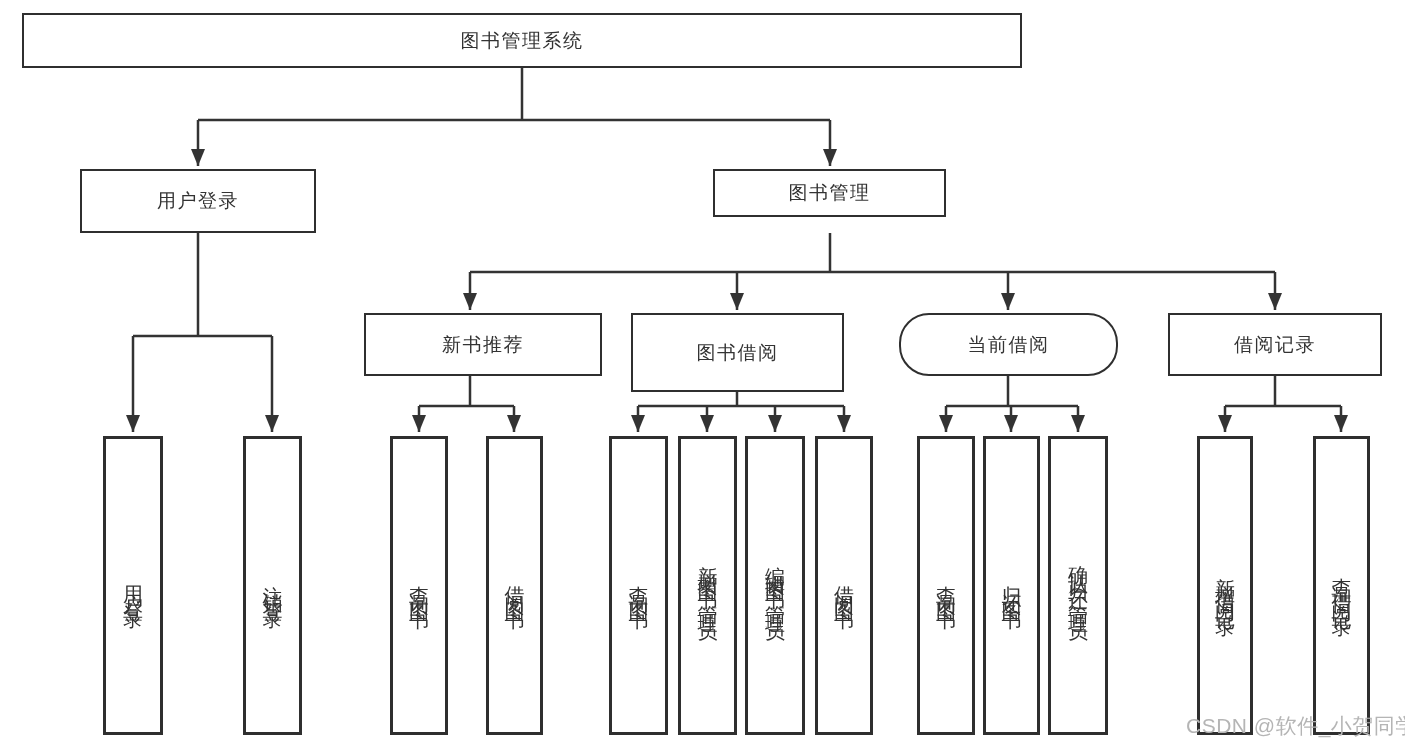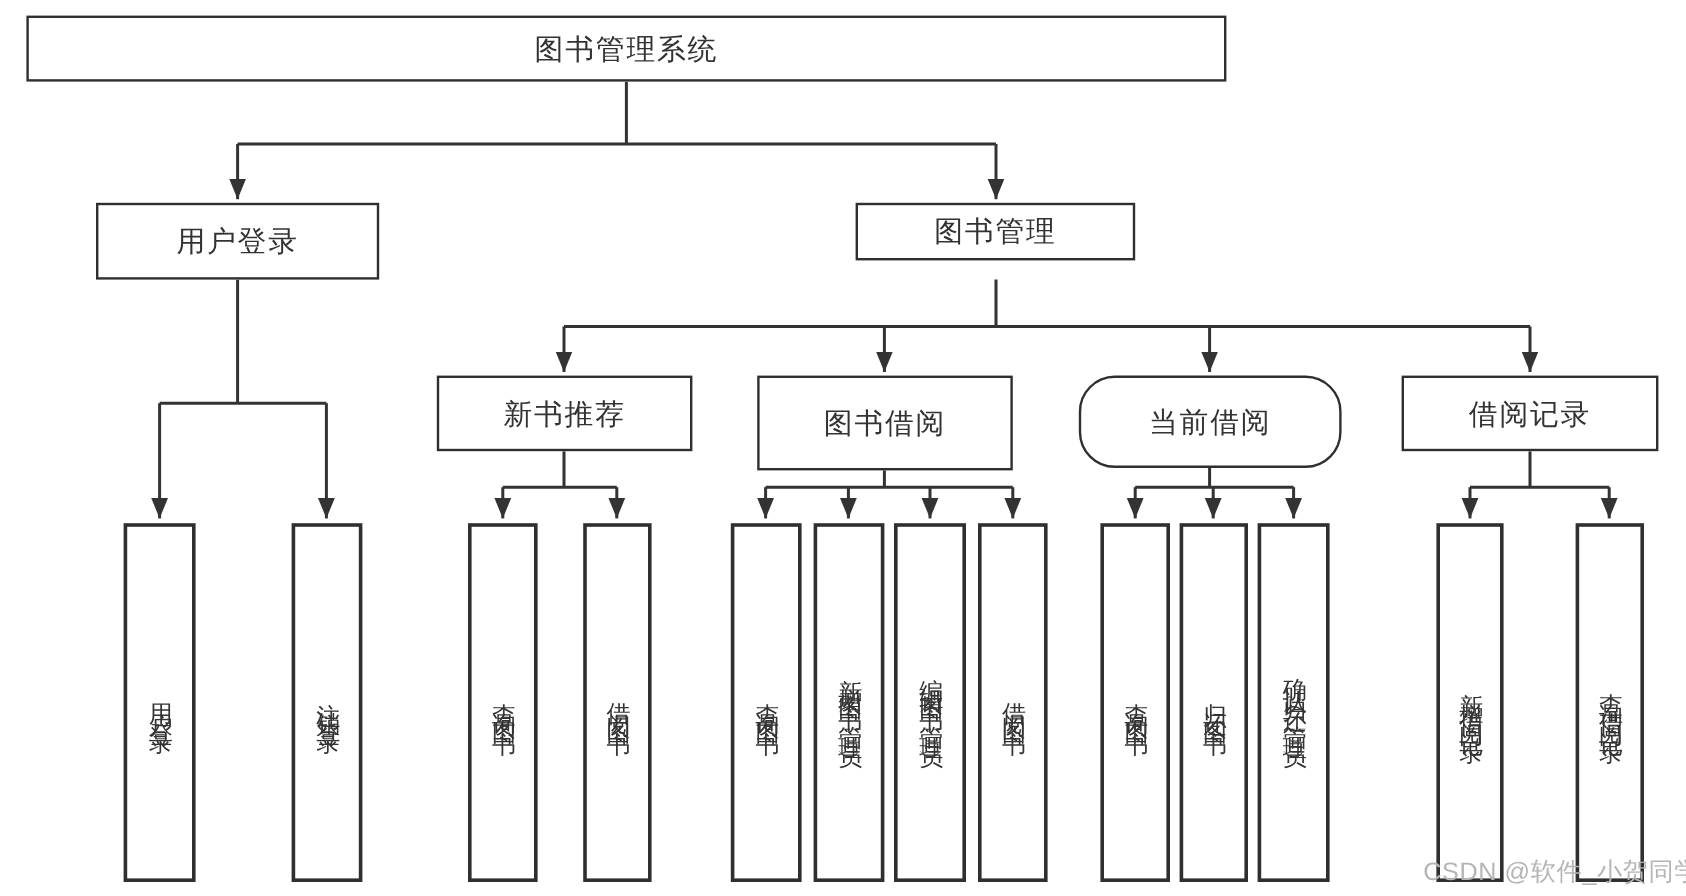--- a/index.html
+++ b/index.html
@@ -13,35 +13,35 @@
   #connectors { position: absolute; left: 0; top: 0; z-index: 1; }
   #connectors path.wire, #connectors line.wire {
     stroke: var(--line, #333333); stroke-width: 2.5; fill: none;
   }
   #connectors .arrowhead { fill: var(--line, #333333); stroke: none; }
   .node {
     position: absolute; background: #ffffff; z-index: 2;
     display: flex; align-items: center; justify-content: center;
     text-align: center;
   }
-  .hnode { border: 2px solid var(--border, #2f2f2f); font-size: 24px; letter-spacing: 1.5px; }
+  .hnode { border: 2px solid var(--border, #2f2f2f); font-size: 19px; letter-spacing: 1.5px; }
   .vnode { border: 3px solid var(--border, #2f2f2f); }
   .vnode .vtext {
     writing-mode: vertical-rl; text-orientation: mixed;
     font-size: 20px; letter-spacing: 8px; line-height: 1.15;
   }
   
   .n-root { left: 22px;  top: 13px;  width: 1000px; height: 55px; }
   
   .n-user-login      { left: 80px;  top: 169px; width: 236px; height: 64px; }
   .n-book-management { left: 713px; top: 169px; width: 233px; height: 48px; }
   
-  .n-recommend { left: 364px;  top: 313px; width: 213px; height: 63px; }
+  .n-recommend { left: 364px;  top: 313px; width: 238px; height: 63px; }
   .n-borrow    { left: 631px;  top: 313px; width: 213px; height: 79px; }
-  .n-current   { left: 899px;  top: 313px; width: 219px; height: 77px; border-radius: 30px; }
+  .n-current   { left: 899px;  top: 313px; width: 219px; height: 63px; border-radius: 30px; }
   .n-records   { left: 1168px; top: 313px; width: 214px; height: 63px; }
   
   .leaf { top: 436px; height: 299px; }
   .l1  { left: 103px;  width: 60px; }
   .l2  { left: 243px;  width: 59px; }
   .l3  { left: 390px;  width: 58px; }
   .l4  { left: 486px;  width: 57px; }
   .l5  { left: 609px;  width: 59px; }
   .l6  { left: 678px;  width: 59px; }
   .l7  { left: 745px;  width: 60px; }

